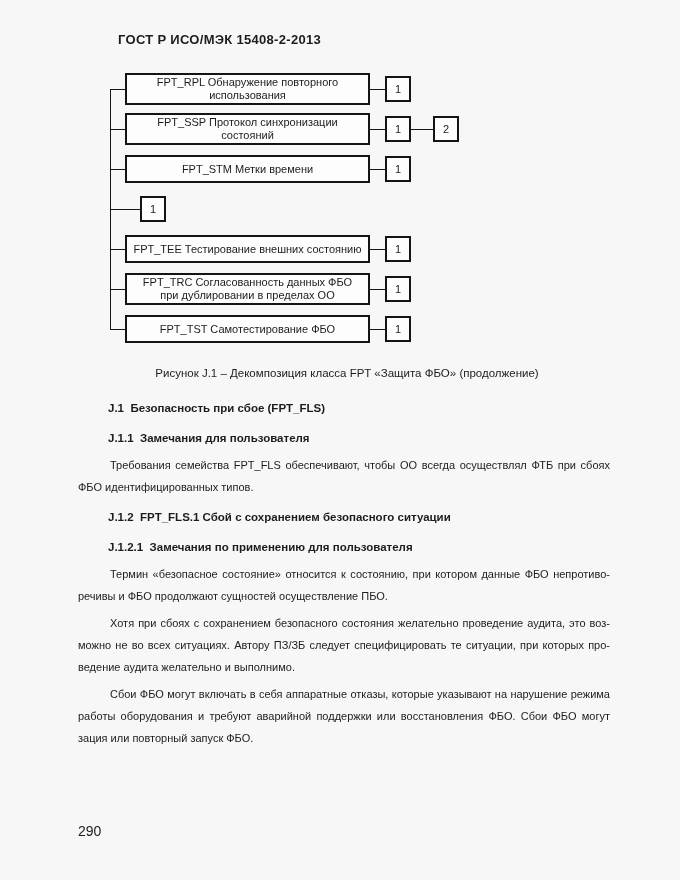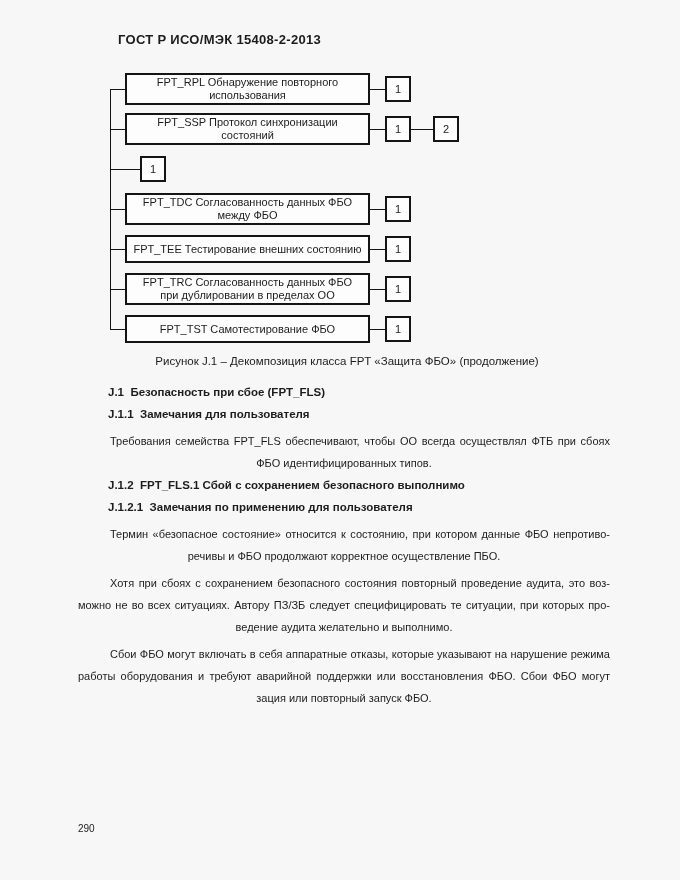--- a/index.html
+++ b/index.html
@@ -41,40 +41,40 @@
   }
   .nbox {
     box-sizing: border-box; flex: none;
     width: 26px; height: 26px;
     border: 2px solid #141414; background: #fdfdfd;
     display: flex; align-items: center; justify-content: center;
     font-size: 11px;
   }
 
   .caption {
-    position: absolute; left: 0; top: 355px; width: 680px;
+    position: absolute; left: 0; top: 367px; width: 680px;
     padding-left: 14px; box-sizing: border-box;
     text-align: center; font-size: 11.5px;
   }
 
   
   .content { position: absolute; left: 78px; top: 381px; width: 532px; }
   .h-block {
     font-weight: bold; font-size: 11.5px; line-height: 22px;
-    padding-left: 30px; margin-top: 0; white-space: pre-wrap;
+    padding-left: 30px; margin-top: 8px; white-space: pre-wrap;
   }
-  .content > :first-child { margin-top: 0; }
+  .content > :first-child { margin-top: 16px; }
   .p-block { margin-top: 5px; }
-  .p-line { font-size: 11px; line-height: 22px; text-align: center; }
+  .p-line { font-size: 11px; line-height: 22px; }
   .p-line.first { text-indent: 32px; }
   .p-line.fill { text-align: justify; text-align-last: justify; }
 
   .page-number {
     position: absolute; left: 78px; top: 823px;
-    font-size: 10px;
+    font-size: 14px;
   }
 </style>
 </head>
 <body>
 
 <div class="page">
 
   <div class="doc-header">ГОСТ Р ИСО/МЭК 15408-2-2013</div>
 
   <div class="diagram">
@@ -91,27 +91,26 @@
           <div class="stub"></div>
           <div class="fbox">FPT_SSP Протокол синхронизации
 состояний</div>
           <div class="conn"></div>
           <div class="nbox">1</div>
           <div class="conn conn2"></div>
           <div class="nbox">2</div>
         </div>
         <div class="drow">
           <div class="stub"></div>
+          <div class="fbox">FPT_STM Метки времени</div>
           <div class="conn"></div>
           <div class="nbox">1</div>
         </div>
         <div class="drow">
           <div class="stub"></div>
-          <div class="fbox">FPT_TDC Согласованность данных ФБО
-между ФБО</div>
           <div class="conn"></div>
           <div class="nbox">1</div>
         </div>
         <div class="drow">
           <div class="stub"></div>
           <div class="fbox">FPT_TEE Тестирование внешних состоянию</div>
           <div class="conn"></div>
           <div class="nbox">1</div>
         </div>
         <div class="drow">
@@ -132,28 +131,28 @@
 
   <div class="caption">Рисунок J.1 – Декомпозиция класса FPT «Защита ФБО» (продолжение)</div>
 
   <div class="content" id="content-blocks">
       <div class="h-block">J.1  Безопасность при сбое (FPT_FLS)</div>
       <div class="h-block">J.1.1  Замечания для пользователя</div>
       <div class="p-block">
         <div class="p-line first fill">Требования семейства FPT_FLS обеспечивают, чтобы ОО всегда осуществлял ФТБ при сбоях</div>
         <div class="p-line">ФБО идентифицированных типов.</div>
       </div>
-      <div class="h-block">J.1.2  FPT_FLS.1 Сбой с сохранением безопасного выполнимо</div>
+      <div class="h-block">J.1.2  FPT_FLS.1 Сбой с сохранением безопасного ситуации</div>
       <div class="h-block">J.1.2.1  Замечания по применению для пользователя</div>
       <div class="p-block">
         <div class="p-line first fill">Термин «безопасное состояние» относится к состоянию, при котором данные ФБО непротиво-</div>
-        <div class="p-line">речивы и ФБО продолжают корректное осуществление ПБО.</div>
+        <div class="p-line">речивы и ФБО продолжают сущностей осуществление ПБО.</div>
       </div>
       <div class="p-block">
-        <div class="p-line first fill">Хотя при сбоях с сохранением безопасного состояния повторный проведение аудита, это воз-</div>
+        <div class="p-line first fill">Хотя при сбоях с сохранением безопасного состояния желательно проведение аудита, это воз-</div>
         <div class="p-line fill">можно не во всех ситуациях. Автору ПЗ/ЗБ следует специфицировать те ситуации, при которых про-</div>
         <div class="p-line">ведение аудита желательно и выполнимо.</div>
       </div>
       <div class="p-block">
         <div class="p-line first fill">Сбои ФБО могут включать в себя аппаратные отказы, которые указывают на нарушение режима</div>
         <div class="p-line fill">работы оборудования и требуют аварийной поддержки или восстановления ФБО. Сбои ФБО могут</div>
         <div class="p-line">зация или повторный запуск ФБО.</div>
       </div>
     </div>
 

